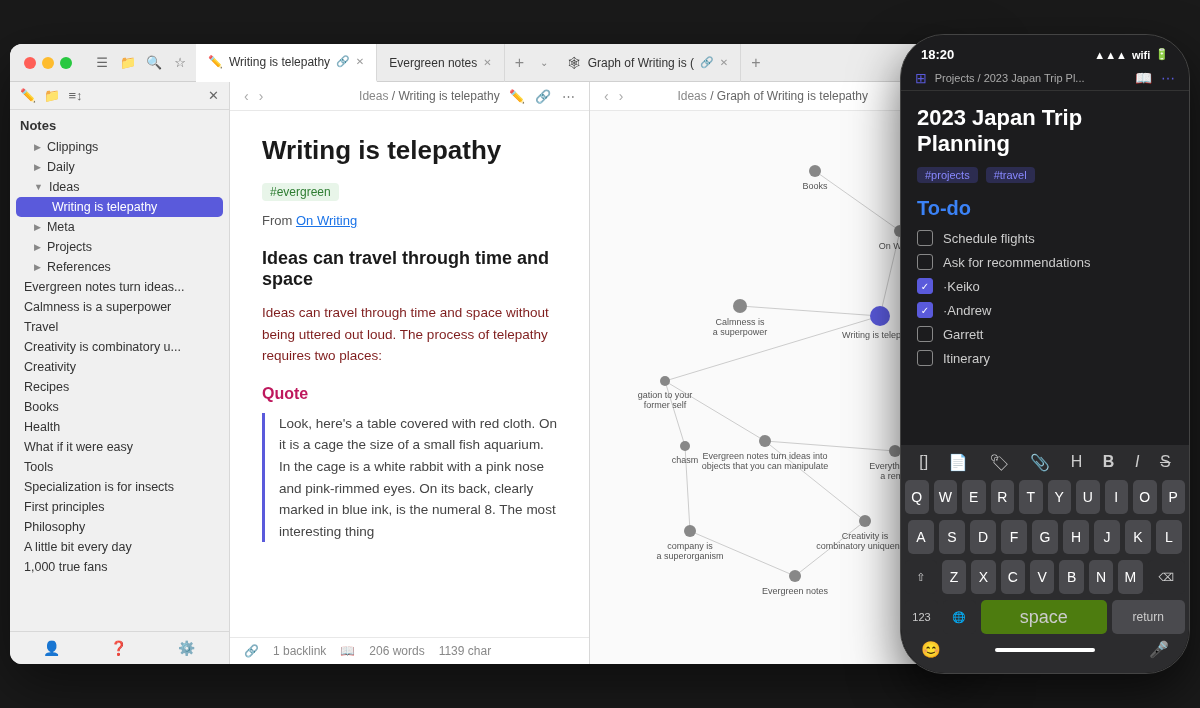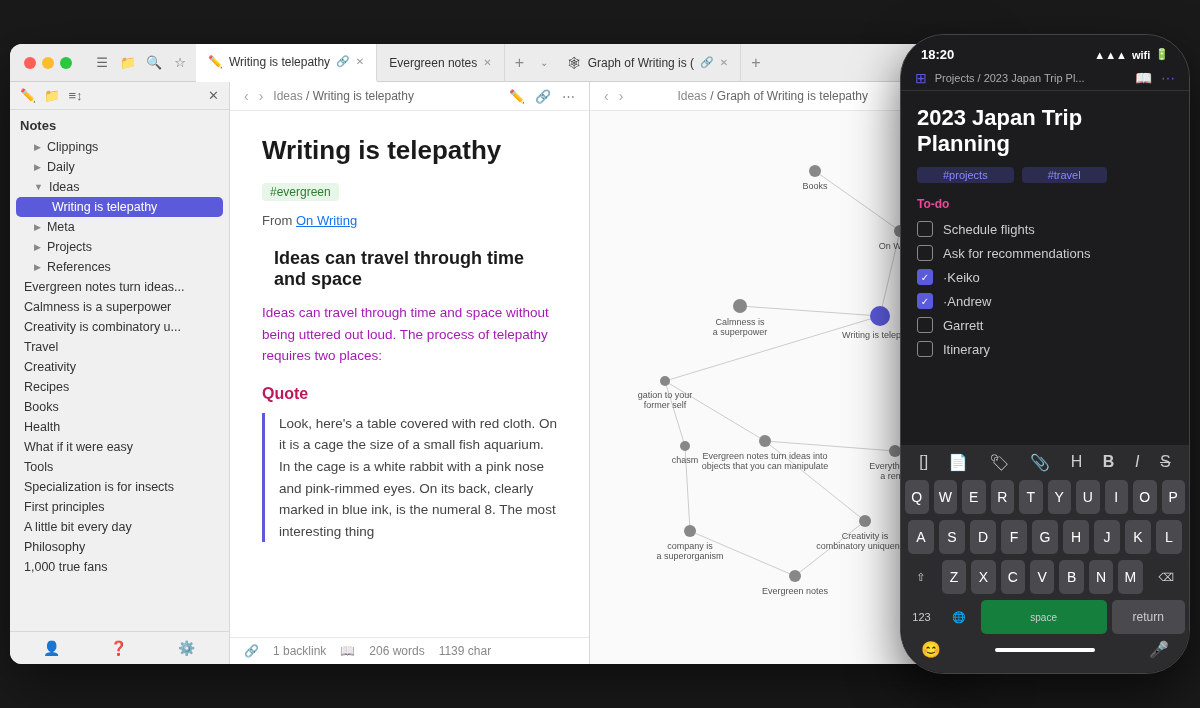--- a/index.html
+++ b/index.html
@@ -203,21 +203,21 @@
       border-bottom: 1px solid #e8e8e8;
       gap: 10px;
     }
     .note-nav-btn {
       font-size: 14px;
       color: #aaa;
       cursor: pointer;
     }
     .note-breadcrumb {
       flex: 1;
-      text-align: left;
+      text-align: right;
       font-size: 12px;
       color: #666;
     }
     .breadcrumb-link { color: #888; }
     .note-toolbar-icons {
       display: flex;
       gap: 10px;
     }
     .note-toolbar-icon { font-size: 13px; color: #666; cursor: pointer; }
 
@@ -249,34 +249,33 @@
       color: #555;
       margin-bottom: 20px;
     }
     .note-link { color: #1a73e8; text-decoration: underline; }
 
     .note-h2 {
       font-size: 18px;
       font-weight: 700;
       color: #1a1a1a;
       margin-bottom: 12px;
-      margin-left: 12px;
     }
 
     .note-h3 {
       font-size: 16px;
       font-weight: 700;
       color: #be185d;
       margin-bottom: 10px;
       margin-top: 18px;
     }
 
     .note-p {
       font-size: 13.5px;
-      color: #a21caf;
+      color: #7f1d1d;
       line-height: 1.6;
       margin-bottom: 14px;
     }
 
     .note-ul {
       padding-left: 18px;
       margin-bottom: 14px;
     }
     .note-li {
       font-size: 13.5px;
@@ -424,28 +423,28 @@
 
     .phone-tags {
       display: flex;
       gap: 8px;
       margin-bottom: 14px;
     }
     .phone-tag {
       background: #2c2c50;
       color: #8888ff;
       font-size: 11px;
-      padding: 2px 26px;
+      padding: 2px 8px;
       border-radius: 4px;
     }
 
     .phone-section-title {
-      font-size: 12px;
+      font-size: 20px;
       font-weight: 600;
-      color: #ec4899;
+      color: #3b82f6;
       margin-bottom: 10px;
     }
 
     .phone-todo-item {
       display: flex;
       align-items: center;
       gap: 10px;
       margin-bottom: 8px;
       font-size: 13px;
       color: #ccc;
@@ -516,22 +515,22 @@
       font-weight: 500;
     }
     .phone-key.special {
       background: #2c2c2e;
       font-size: 11px;
       width: 34px;
       color: #ccc;
     }
     .phone-key.space {
       width: 130px;
-      background: #15803d;
-      font-size: 10px;
+      background: #4d7c0f;
+      font-size: 18px;
       color: #ccc;
     }
     .phone-key.return {
       width: 76px;
       font-size: 12px;
       color: #ccc;
     }
     .phone-key.delete {
       width: 40px;
     }
@@ -652,26 +651,26 @@
           <span>References</span>
         </div>
 
         <div class="sidebar-item">
           <span>Evergreen notes turn ideas...</span>
         </div>
         <div class="sidebar-item">
           <span>Calmness is a superpower</span>
         </div>
         <div class="sidebar-item">
+          <span>Travel</span>
+        </div>
+        <div class="sidebar-item">
           <span>Creativity is combinatory u...</span>
         </div>
         <div class="sidebar-item">
-          <span>Travel</span>
-        </div>
-        <div class="sidebar-item">
           <span>Creativity</span>
         </div>
         <div class="sidebar-item">
           <span>Recipes</span>
         </div>
         <div class="sidebar-item">
           <span>Books</span>
         </div>
         <div class="sidebar-item">
           <span>Health</span>
@@ -682,24 +681,24 @@
         <div class="sidebar-item">
           <span>Tools</span>
         </div>
         <div class="sidebar-item">
           <span>Specialization is for insects</span>
         </div>
         <div class="sidebar-item">
           <span>First principles</span>
         </div>
         <div class="sidebar-item">
+          <span>Philosophy</span>
+        </div>
+        <div class="sidebar-item">
           <span>A little bit every day</span>
-        </div>
-        <div class="sidebar-item">
-          <span>Philosophy</span>
         </div>
         <div class="sidebar-item">
           <span>1,000 true fans</span>
         </div>
       </div>
 
       <div style="display:flex; justify-content:space-around; padding:8px; border-top:1px solid #d8d8d8;">
         <div style="font-size:14px;color:#666;">👤</div>
         <div style="font-size:14px;color:#666;">❓</div>
         <div style="font-size:14px;color:#666;">⚙️</div>

